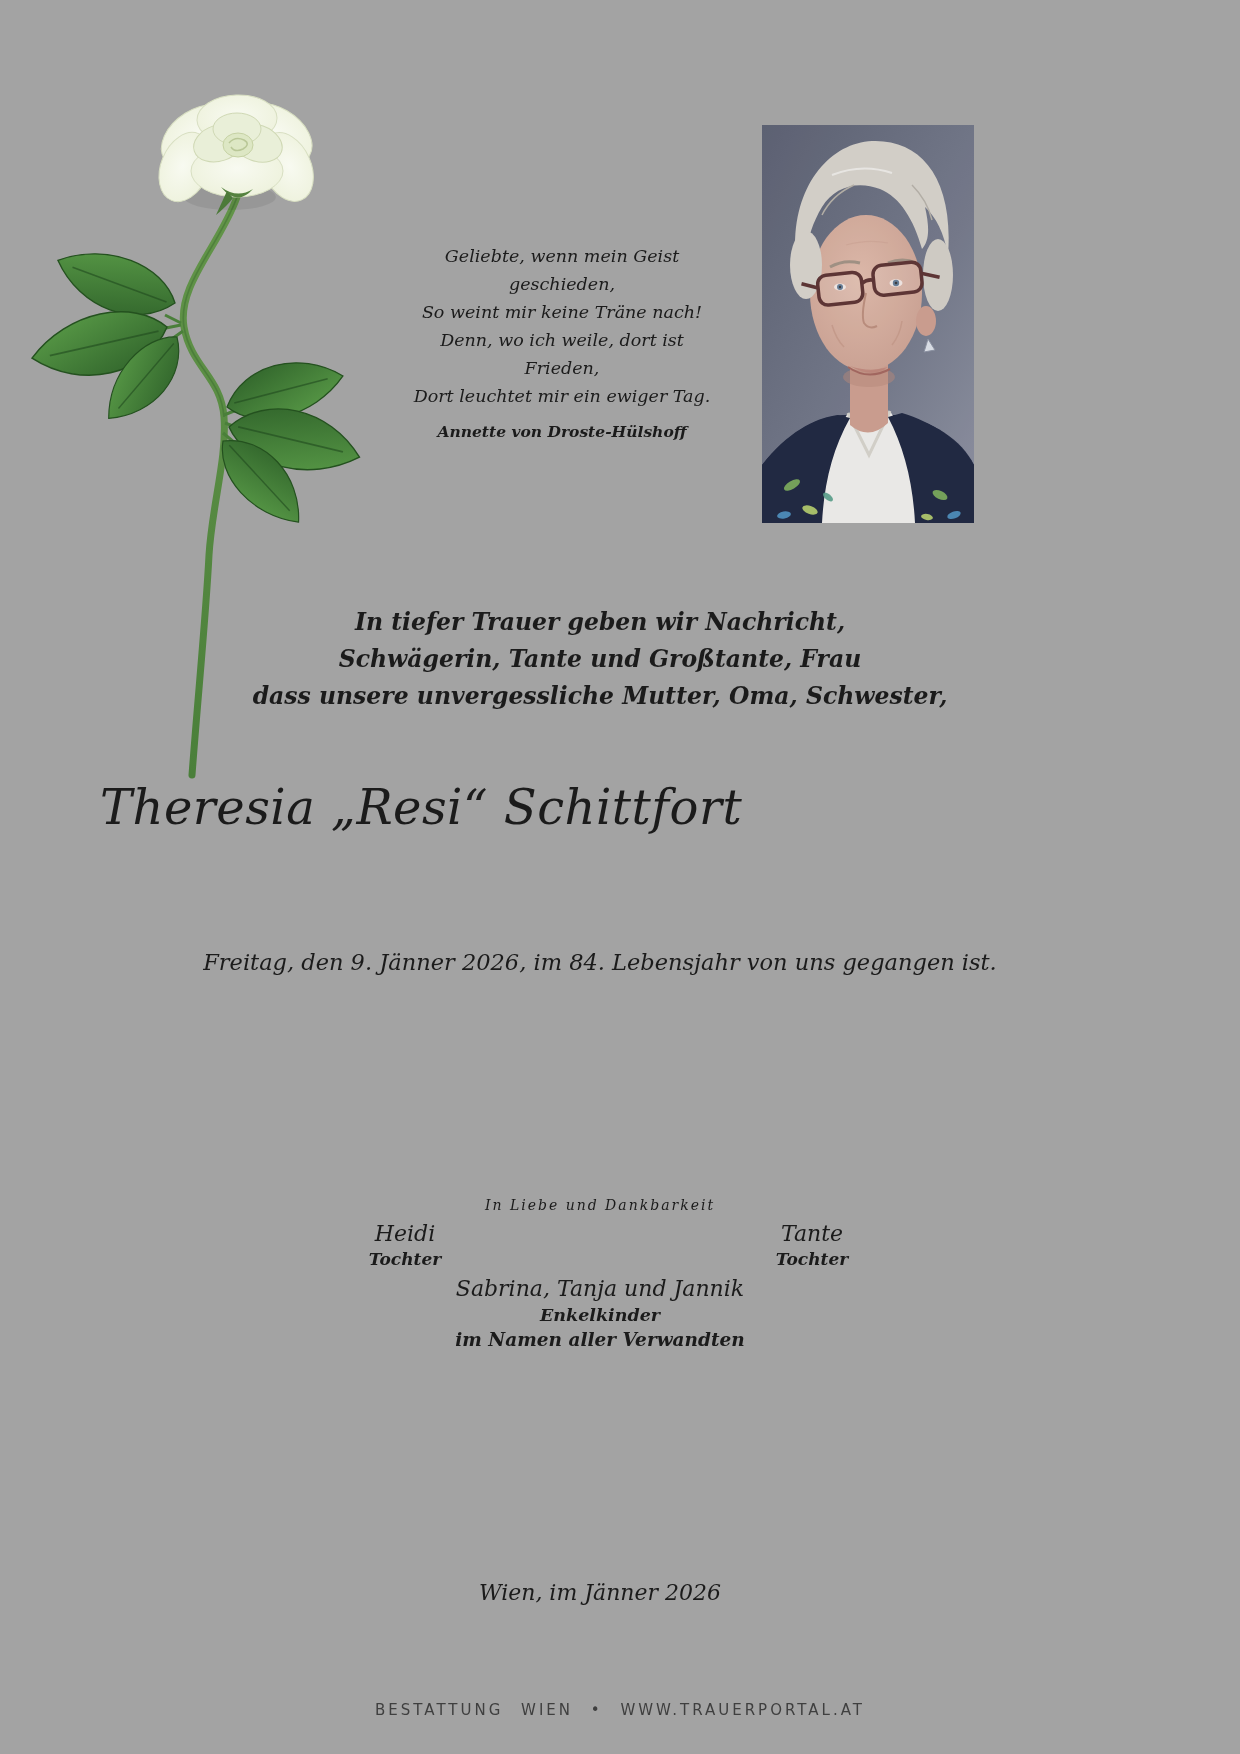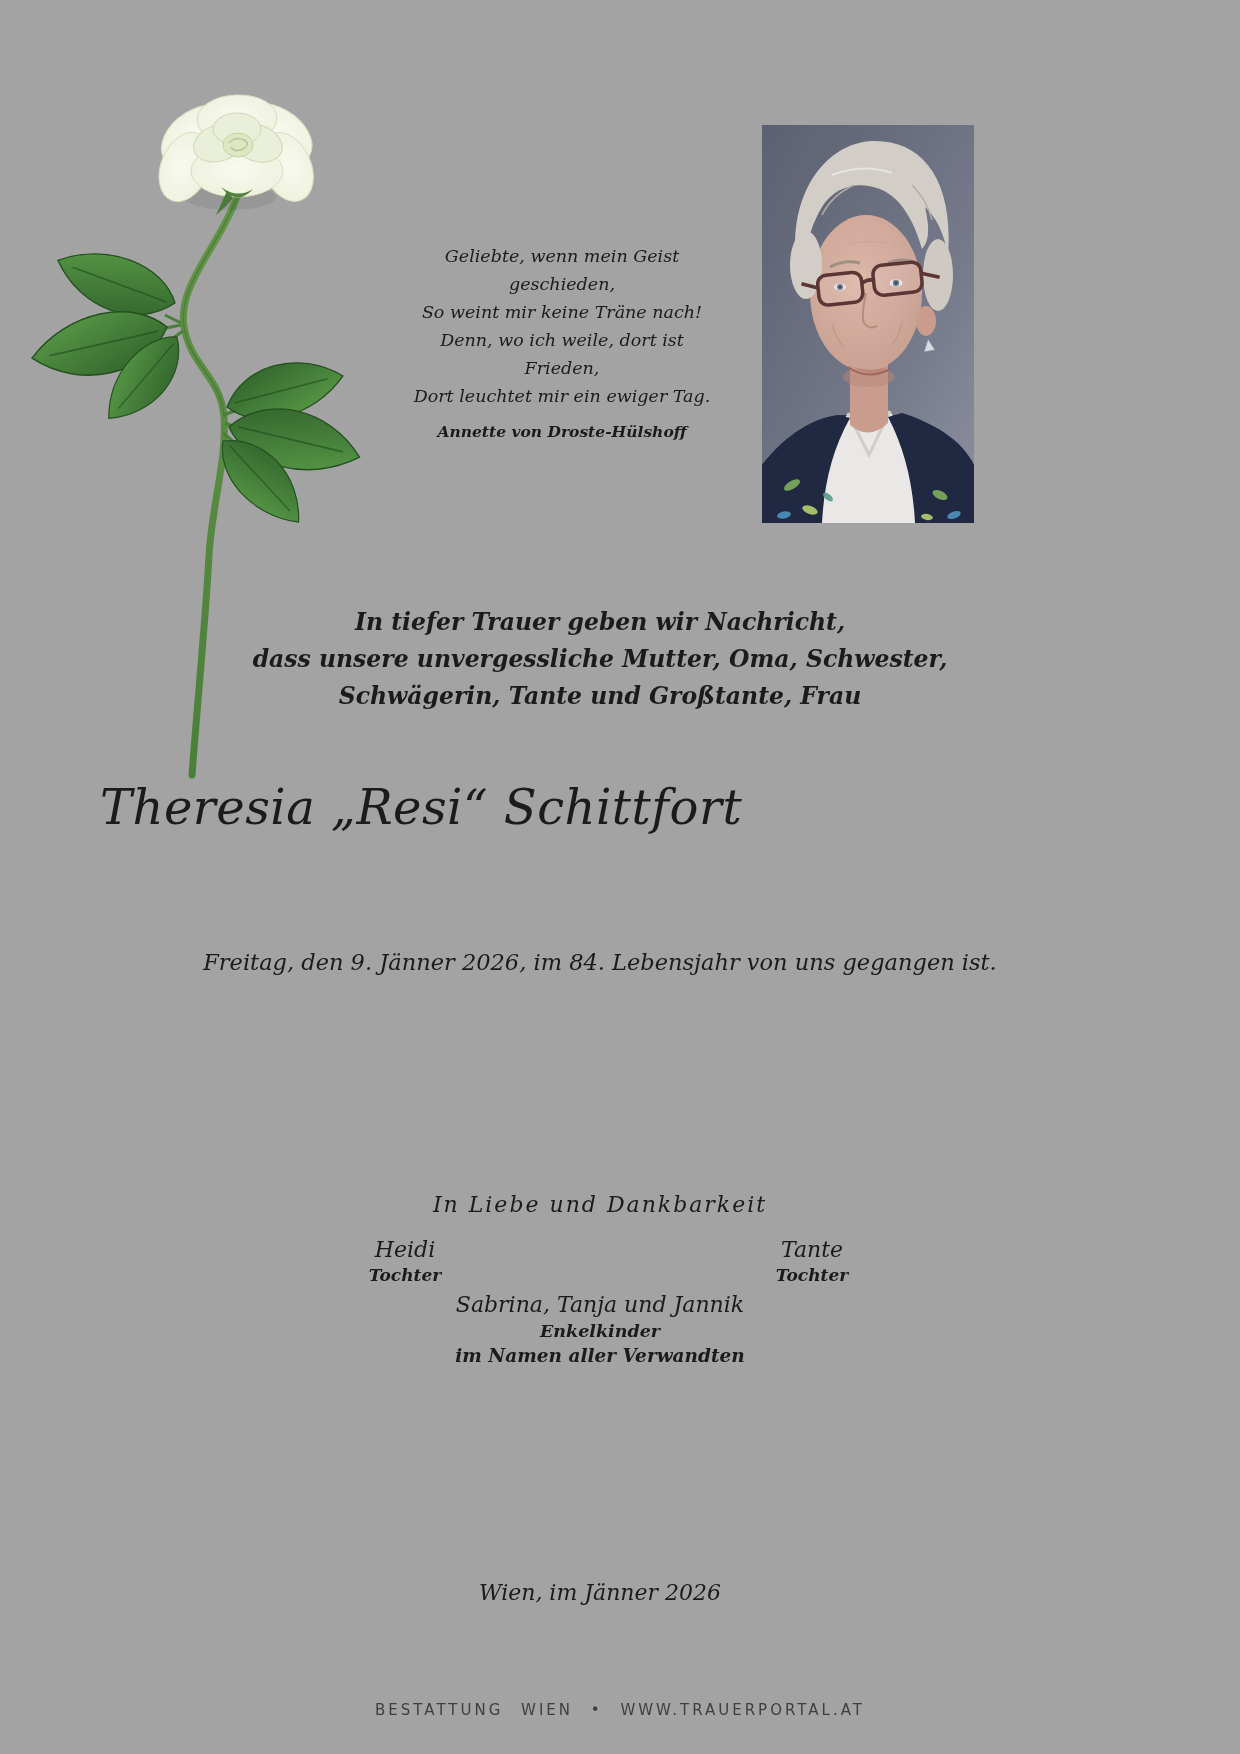--- a/index.html
+++ b/index.html
@@ -37,22 +37,22 @@
     letter-spacing:0.5px;
   }
 
   .passing{top:946px;}
   .passing p{font-size:22.5px;line-height:32px;}
 
   .funeral{top:948px;}
   .funeral p{font-size:23px;line-height:37px;}
 
   .mourners{top:1190px;}
-  .m-heading{font-size:22px;line-height:30px;letter-spacing:2px;}
-  .m-row{position:relative;height:55px;margin-top:16px;}
+  .m-heading{font-size:14px;line-height:30px;letter-spacing:2px;}
+  .m-row{position:relative;height:55px;}
   .m-col{position:absolute;width:200px;text-align:center;}
   .m-left{left:205px;}
   .m-right{left:612px;}
   .m-name{font-size:22px;line-height:28px;}
   .m-rel{font-size:17px;line-height:22px;font-weight:bold;}
   .gc-names{font-size:22px;line-height:28px;margin-top:8px;}
   .gc-rel{font-size:17.5px;line-height:24px;font-weight:bold;}
   .m-closing{font-size:18.5px;line-height:26px;margin-top:32px;font-weight:bold;}
 
   .place-date{top:1578px;}
@@ -221,22 +221,22 @@
   <section class="poem">
     <p>Geliebte, wenn mein Geist geschieden,</p>
     <p>So weint mir keine Träne nach!</p>
     <p>Denn, wo ich weile, dort ist Frieden,</p>
     <p>Dort leuchtet mir ein ewiger Tag.</p>
     <p class="author">Annette von Droste-Hülshoff</p>
   </section>
 
   <section class="col announcement">
     <p>In tiefer Trauer geben wir Nachricht,</p>
+    <p>Schwägerin, Tante und Großtante, Frau</p>
     <p>dass unsere unvergessliche Mutter, Oma, Schwester,</p>
-    <p>Schwägerin, Tante und Großtante, Frau</p>
   </section>
 
   <h1 class="name">Theresia „Resi“ Schittfort</h1>
 
   <section class="col passing">
     <p>Freitag, den 9. Jänner 2026, im 84. Lebensjahr von uns gegangen ist.</p>
   </section>
 
 
   <section class="col mourners">

